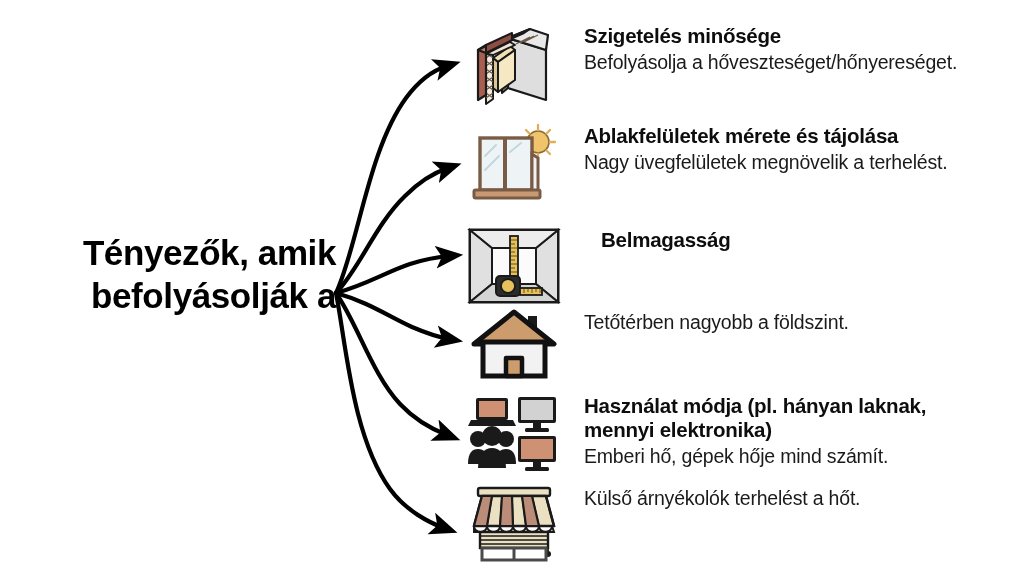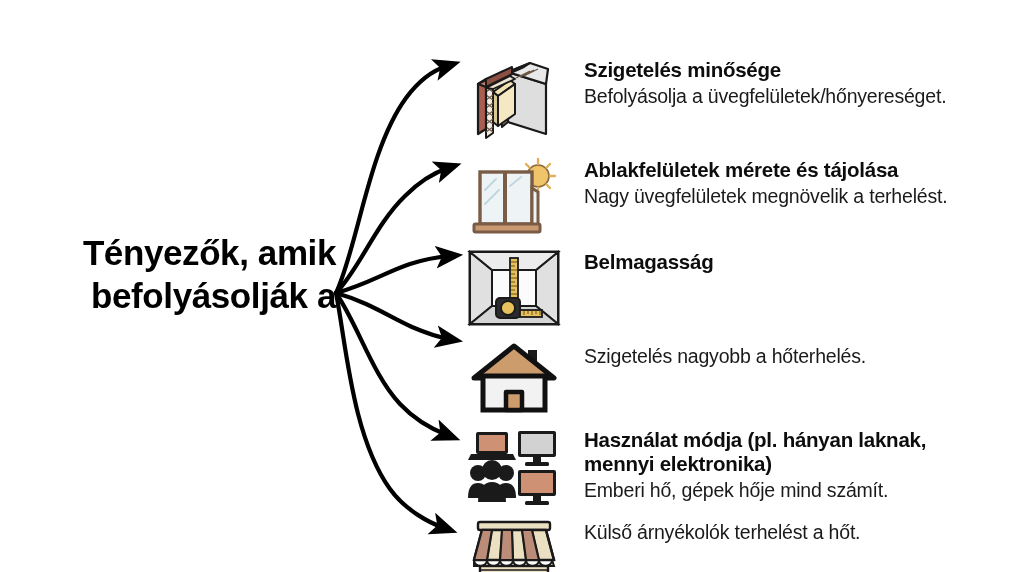--- a/index.html
+++ b/index.html
@@ -42,21 +42,20 @@
     height: 572px;
     pointer-events: none;
   }
 
   
   .row {
     position: absolute;
     left: 466px;
     display: flex;
     align-items: flex-start;
-    margin-top: 34px;
   }
   .icon-slot {
     width: 96px;
     flex: 0 0 96px;
     display: flex;
     align-items: center;
     justify-content: center;
   }
   .texts {
     margin-left: 22px;
@@ -75,21 +74,21 @@
     font-weight: normal;
     font-size: 19.5px;
     line-height: 1.2;
     letter-spacing: -0.2px;
     margin-top: 3px;
   }
 
   
   #row-0 { top: 22px; }
   #row-1 { top: 122px; justify-content: space-between; }
-  #row-2 { top: 214px; }
+  #row-2 { top: 226px; gap: 17px; }
   #row-3 { top: 306px; }
   #row-4 { top: 392px; }
   #row-5 { top: 482px; }
 
   .ico { display: block; }
 </style>
 </head>
 <body>
 
 <div id="canvas">
@@ -140,21 +139,21 @@
         <path d="M10,28 L36,15 L44,18 L18,31 Z" fill="#c07e6c" stroke="#1a1a1a" stroke-width="2.2" stroke-linejoin="round"></path>
         <path d="M18,23 L18,31 L44,18 L44,11 Z" fill="#8d4f43" stroke="#1a1a1a" stroke-width="2" stroke-linejoin="round"></path>
 
         <g stroke="#6b5847" stroke-width="1.1" fill="none">
           <path d="M48,22 L62,15 M52,21 L66,14 M56,20 L70,13"></path>
         </g>
       </svg>
     </div>
     <div class="texts">
       <div class="row-title">Szigetelés minősége</div>
-      <div class="row-sub">Befolyásolja a üvegfelületek/hőnyereséget.</div>
+      <div class="row-sub">Befolyásolja a hőveszteséget/hőnyereséget.</div>
     </div>
   </div>
 
   <div class="row" id="row-1">
     <div class="icon-slot">
       <svg class="ico" width="92" height="86" viewBox="0 0 92 86">
 
         <g>
           <circle cx="70" cy="20" r="11" fill="#f0c46a" stroke="#8a6a3a" stroke-width="1.6"></circle>
           <g stroke="#e0ae55" stroke-width="2.3" stroke-linecap="round">
@@ -226,21 +225,21 @@
         <rect x="58" y="10" width="9" height="20" fill="#1a1a1a"></rect>
 
         <path d="M44,6 L84,38 L4,38 Z" fill="#cc9c6d" stroke="#111111" stroke-width="5" stroke-linejoin="round"></path>
 
         <rect x="13" y="36" width="62" height="34" fill="#f2f2f2" stroke="#111111" stroke-width="5"></rect>
 
         <path d="M36,70 L36,52 L52,52 L52,70 Z" fill="#cc9c6d" stroke="#111111" stroke-width="4.5" stroke-linejoin="round"></path>
       </svg>
     </div>
     <div class="texts">
-      <div class="row-sub">Szigetelés nagyobb a hőterhelés.</div>
+      <div class="row-sub">Tetőtérben nagyobb a földszint.</div>
     </div>
   </div>
 
   <div class="row" id="row-4">
     <div class="icon-slot">
       <svg class="ico" width="92" height="80" viewBox="0 0 92 80">
 
         <g>
           <rect x="8" y="6" width="32" height="22" rx="2" fill="#1a1a1a"></rect>
           <rect x="11" y="9" width="26" height="16" fill="#cf9173"></rect>

